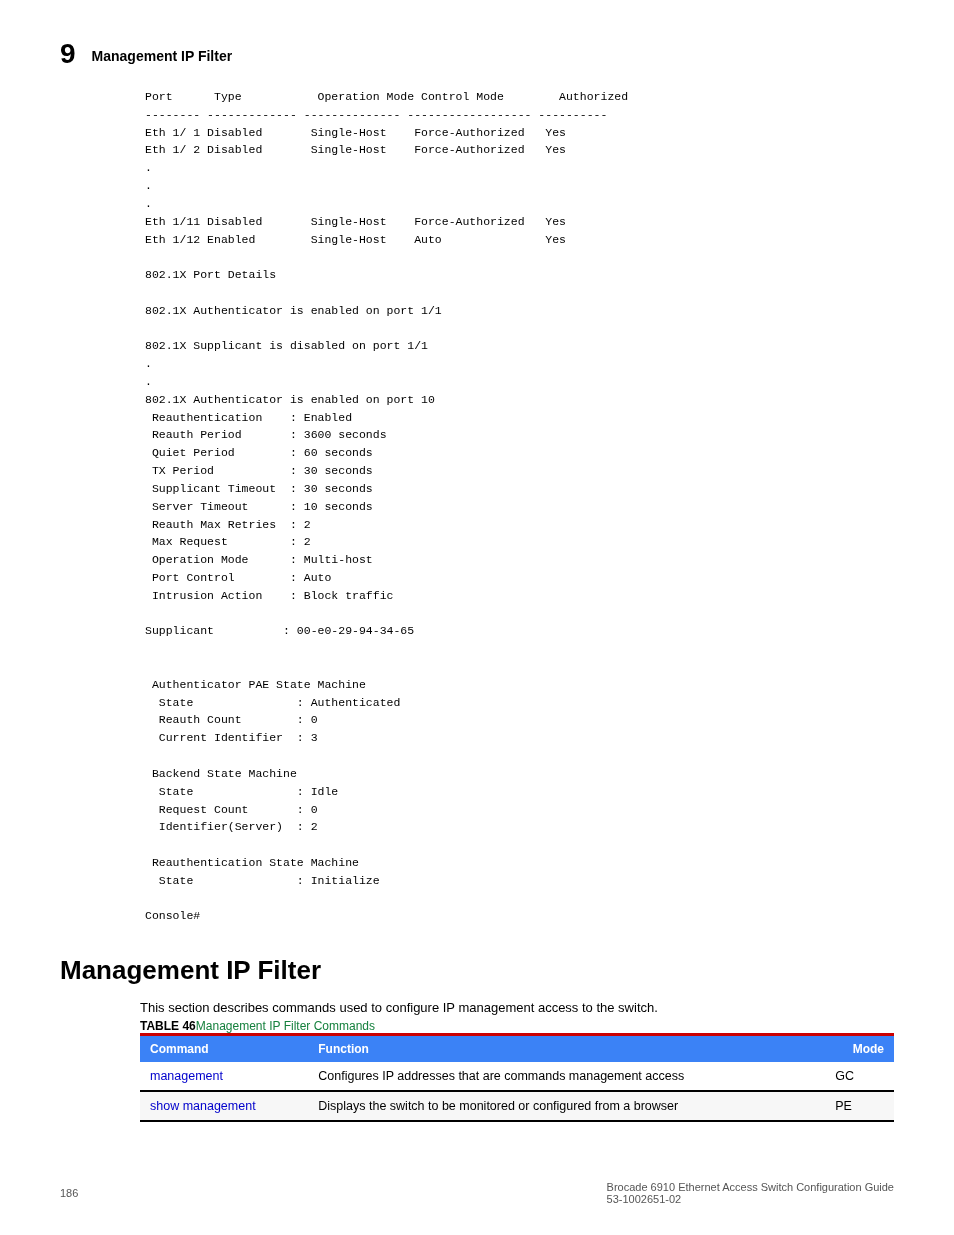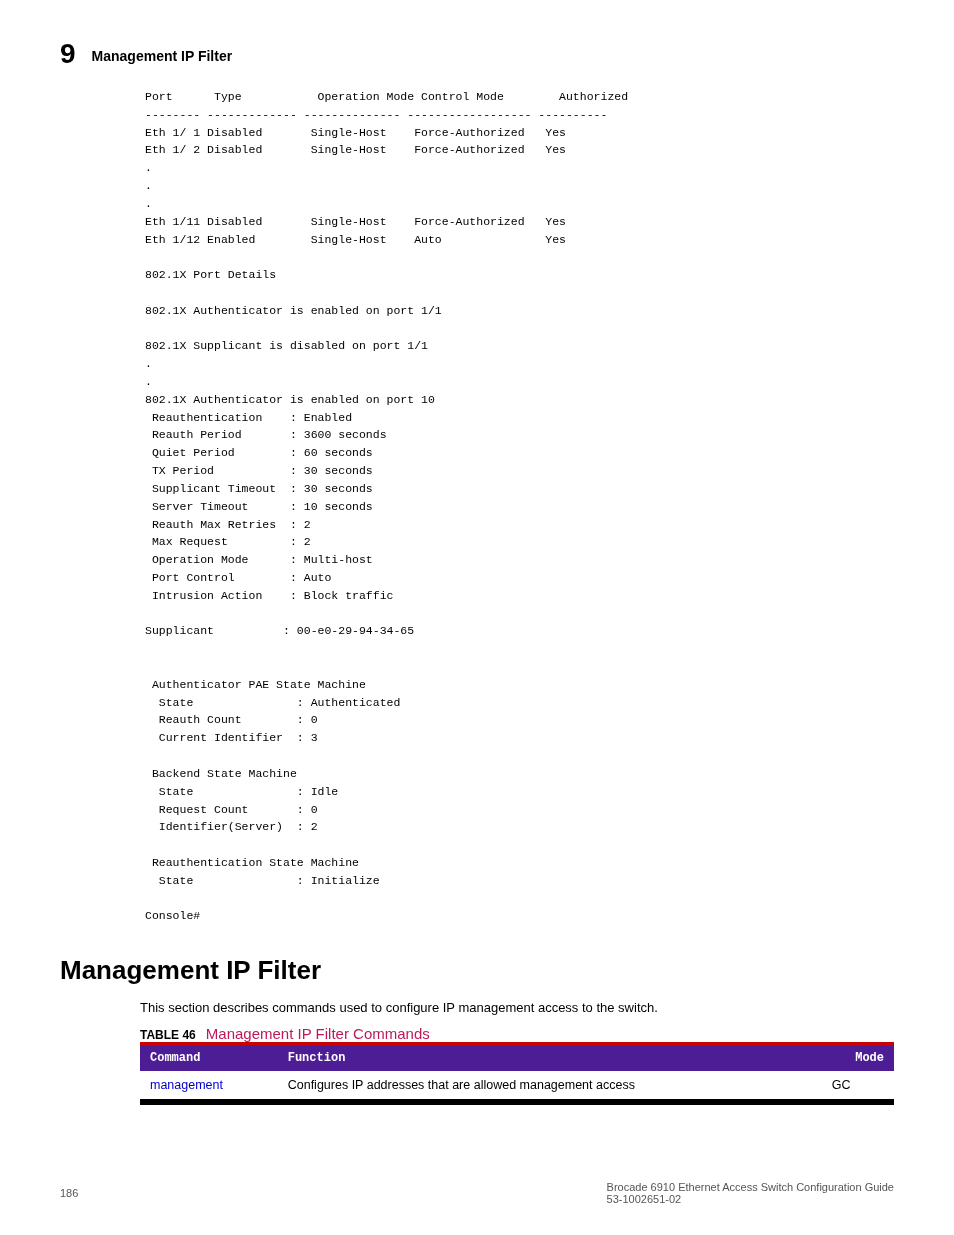--- a/index.html
+++ b/index.html
@@ -57,68 +57,67 @@
       font-weight: bold;
       color: #000;
       margin-bottom: 14px;
       margin-top: 10px;
     }
 
     .section-description {
       font-size: 13px;
       color: #000;
       margin-left: 80px;
-      margin-bottom: 10px;
+      margin-bottom: 4px;
     }
 
     .table-label {
       display: flex;
       align-items: baseline;
       margin-left: 80px;
       margin-bottom: 0;
     }
 
     .table-label-bold {
       font-size: 12px;
       font-weight: bold;
       color: #000;
-      margin-right: 10px;
+      margin-right: 0;
     }
 
     .table-label-text {
-      font-size: 15px;
-      color: #be185d;
+      font-size: 12px;
+      color: #15803d;
     }
 
     .cmd-table {
       width: calc(100% - 80px);
       margin-left: 80px;
       border-collapse: collapse;
       font-size: 12.5px;
     }
 
     .cmd-table thead tr {
-      background: #4c1d95;
+      background: #3b82f6;
       color: #fff;
-      font-family: Liberation Mono, monospace;
     }
 
     .cmd-table thead th {
       padding: 6px 10px;
       text-align: left;
       font-weight: bold;
       font-size: 12px;
     }
 
     .cmd-table thead th.mode-col {
       text-align: right;
     }
 
     .cmd-table tbody tr {
-      border-bottom: 6px solid #000000;
+      border-bottom: 2px solid #000000;
     }
 
     .cmd-table tbody tr:nth-child(odd) {
       background: #fff;
     }
 
     .cmd-table tbody tr:nth-child(even) {
       background: #f7f7f7;
     }
 
@@ -226,22 +225,27 @@
     <thead>
       <tr>
         <th>Command</th>
         <th>Function</th>
         <th class="mode-col">Mode</th>
       </tr>
     </thead>
     <tbody id="table-body">
     <tr>
           <td><a class="cmd-link" href="#">management</a></td>
-          <td>Configures IP addresses that are allowed management access</td>
+          <td>Configures IP addresses that are commands management access</td>
           <td class="mode-col">GC</td>
+        </tr>
+        <tr>
+          <td><a class="cmd-link" href="#">show management</a></td>
+          <td>Displays the switch to be monitored or configured from a browser</td>
+          <td class="mode-col">PE</td>
         </tr>
       </tbody>
   </table>
 
   <div class="page-footer">
     <span class="footer-left">186</span>
     <div class="footer-right">
       <div>Brocade 6910 Ethernet Access Switch Configuration Guide</div>
       <div>53-1002651-02</div>
     </div>

